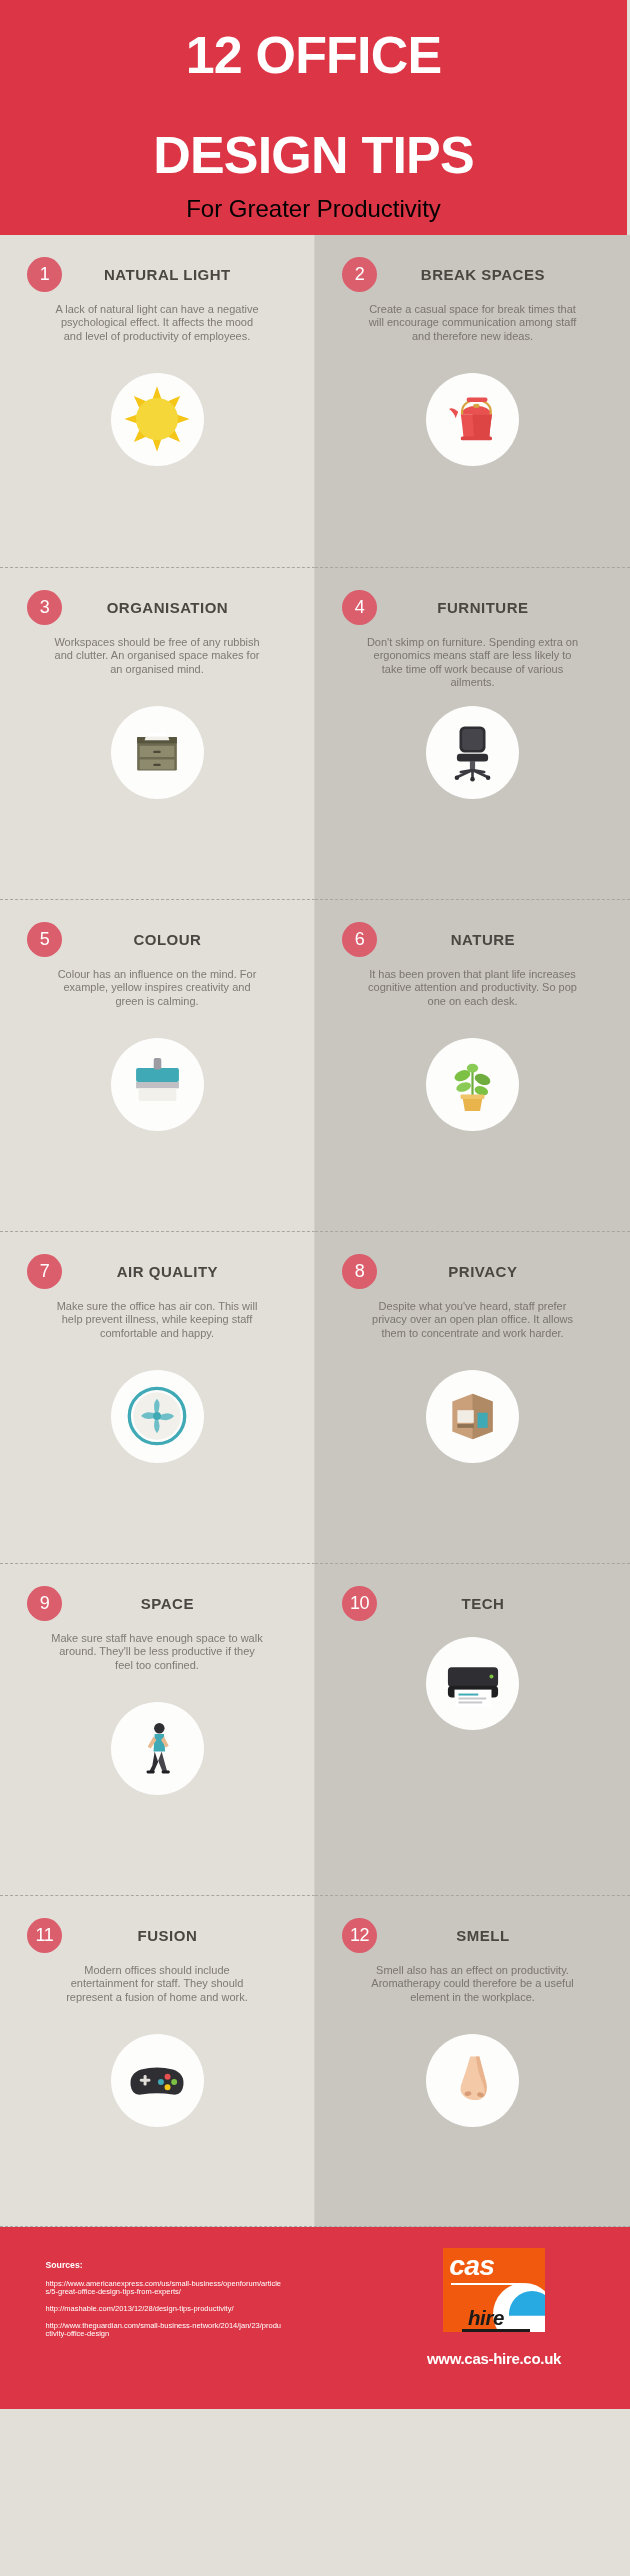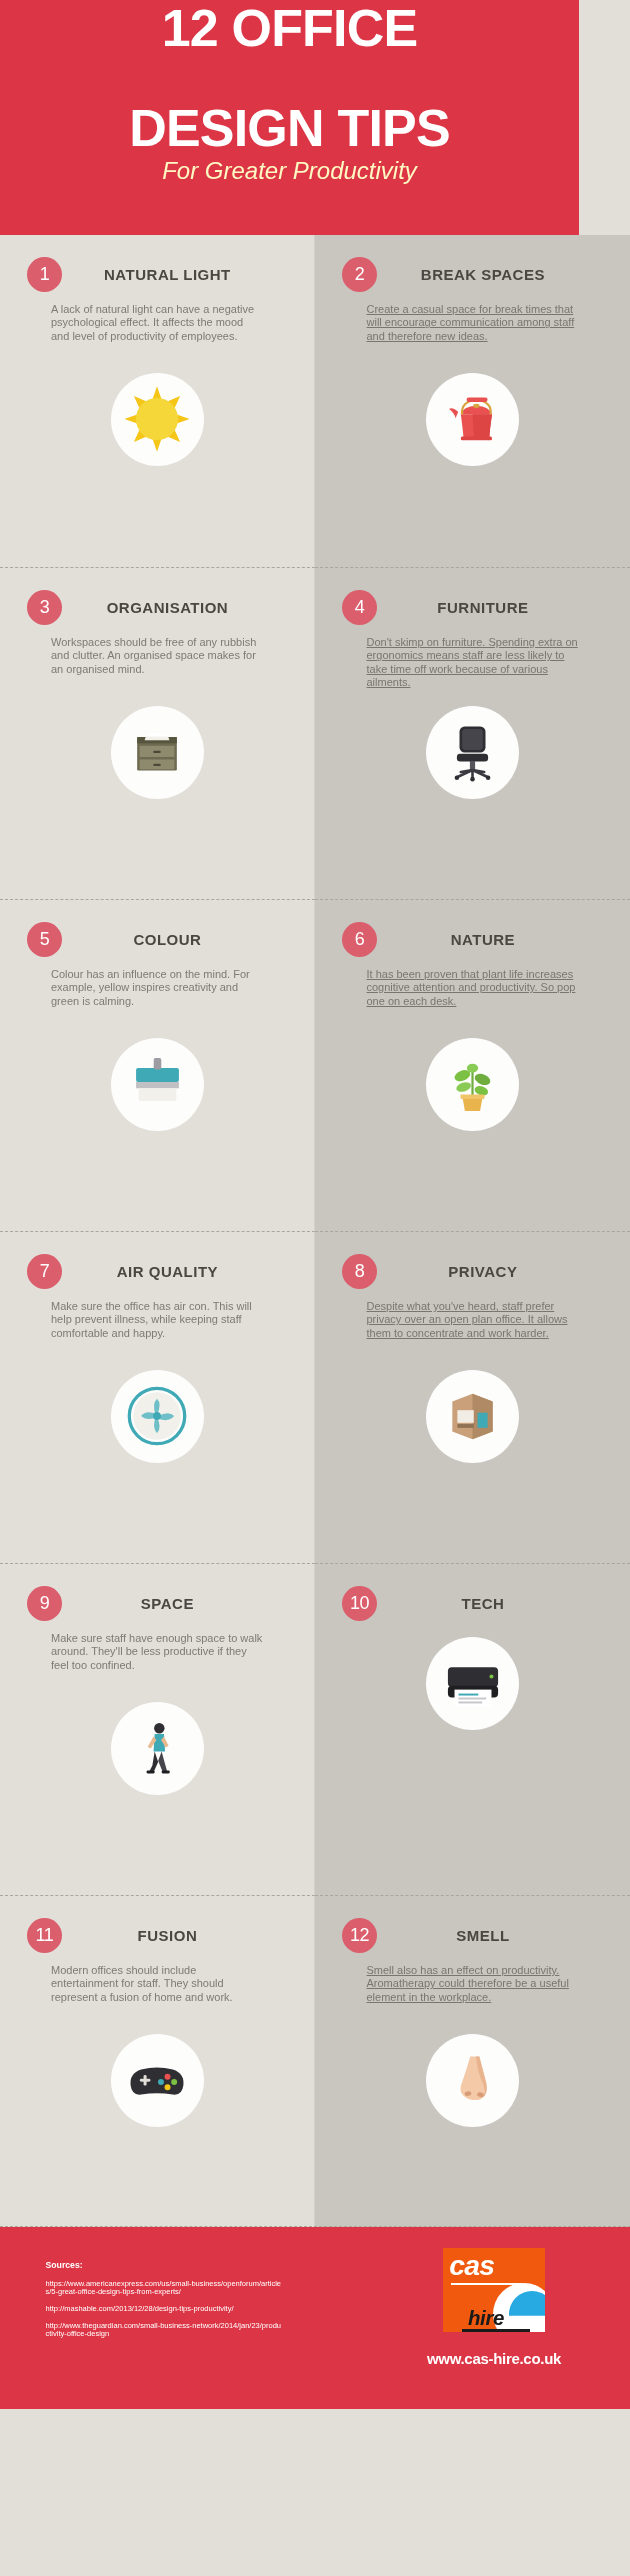--- a/index.html
+++ b/index.html
@@ -11,47 +11,48 @@
   #page {
     width: 631px;
     height: 2576px;
     position: relative;
     overflow: hidden;
     background: #E2DED8;
   }
 
   
   .header {
-    width: 579px;
+    width: 627px;
     height: 235px;
     background: #DC3545;
     display: flex;
     flex-direction: column;
     align-items: center;
     justify-content: flex-start;
+    padding-top: 27px;
   }
   .header-title {
     color: #ffffff;
     font-family: "Liberation Sans", sans-serif;
     font-weight: bold;
     font-size: 52px;
     line-height: 57px;
     letter-spacing: -0.8px;
     text-align: center;
     text-transform: uppercase;
   }
   .header-title .l2 { display: block; margin-top: 43px; }
   .header-sub {
-    color: #fef9c3;
+    color: #000000;
     font-family: "Liberation Sans", sans-serif;
     font-weight: normal;
     font-size: 24px;
     line-height: 28.4px;
     text-align: center;
-    font-style: italic;
+    margin-top: 11px;
   }
 
   
   .tips-grid {
     width: 631px;
     display: flex;
     flex-wrap: wrap;
   }
   .tip {
     width: 315px;
@@ -94,29 +95,29 @@
     color: #4A4742;
     font-family: "Liberation Sans", sans-serif;
     font-weight: bold;
     font-size: 15px;
     letter-spacing: 0.5px;
     text-transform: uppercase;
     padding-right: 14.2px;
   }
   .tip-body {
     width: 212px;
-    text-align: left;
+    text-align: center;
     color: #7E7A74;
     font-family: "Liberation Sans", sans-serif;
     font-size: 11px;
     line-height: 13.4px;
     margin-bottom: 11px;
     min-height: 54px;
   }
-  .tip.right .tip-body { color: #7A766F; text-decoration: underline; }
+  .tip.right .tip-body { color: #7A766F; }
 
   
   .icon-disk {
     width: 93px; height: 93px;
     border-radius: 50%;
     background: #FDFDFC;
     display: flex;
     align-items: center;
     justify-content: center;
     margin-top: 4.7px;

